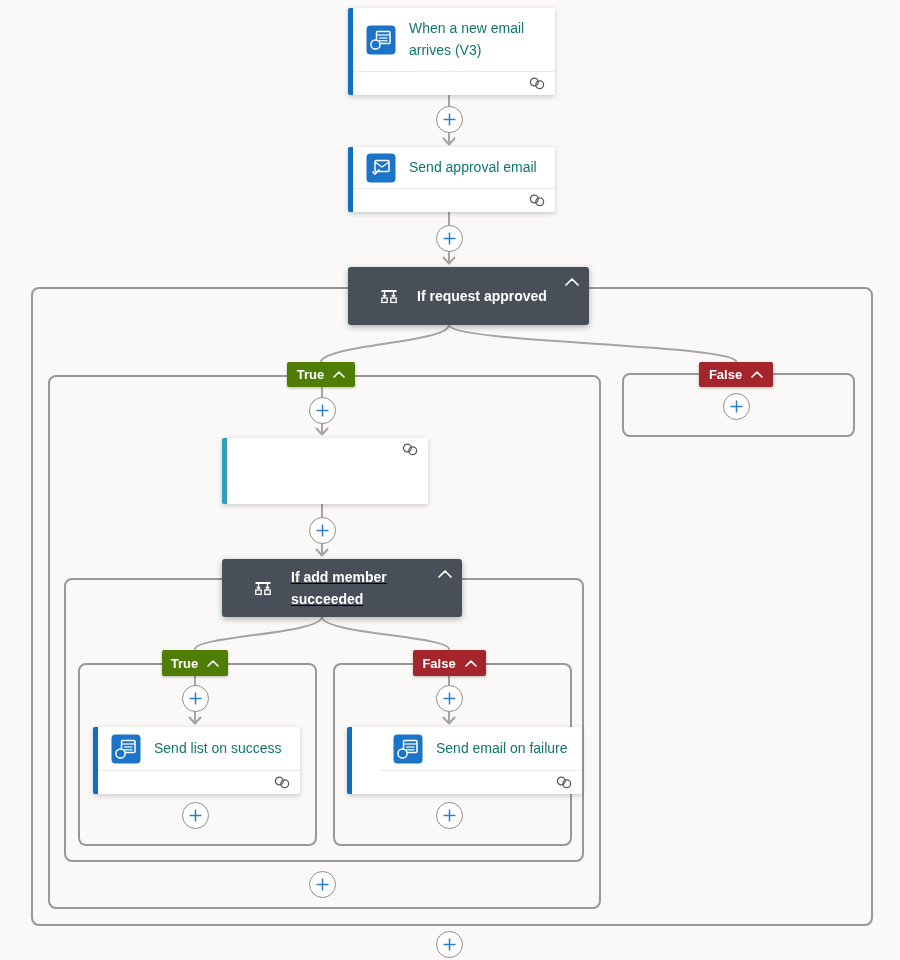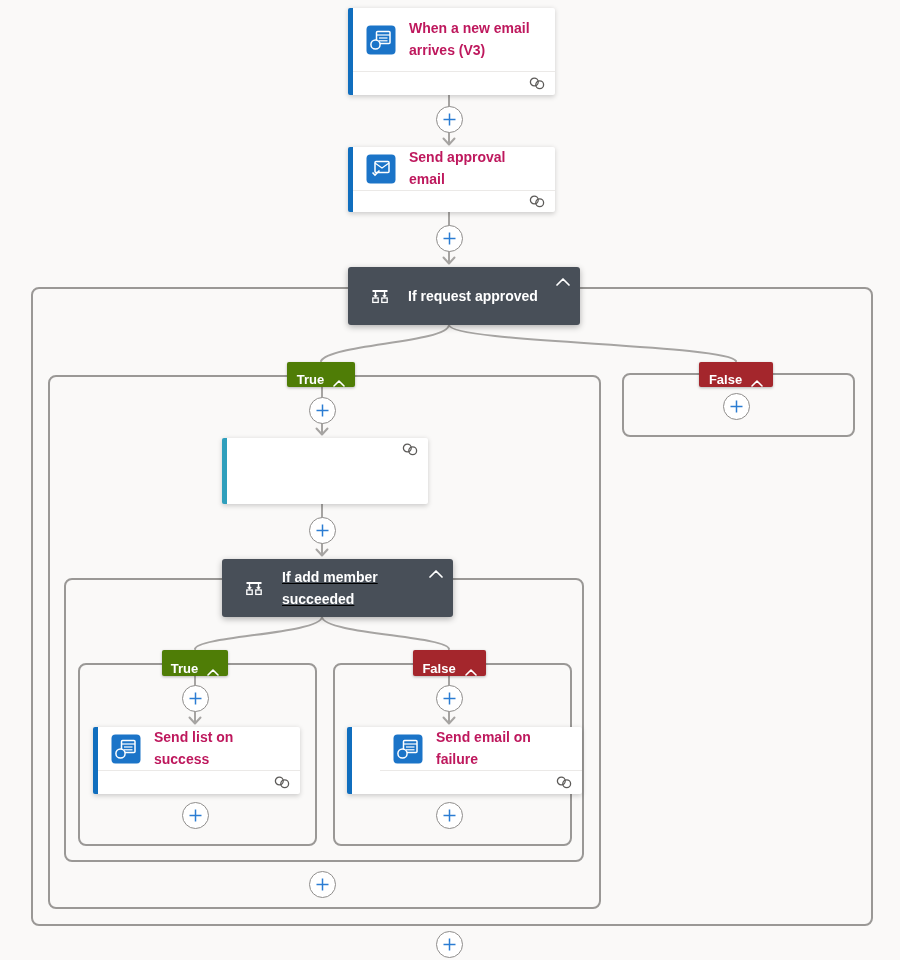--- a/index.html
+++ b/index.html
@@ -41,59 +41,59 @@
     flex: 1;
     display: flex;
     align-items: center;
     gap: 13px;
     padding: 0 12px 0 13px;
     border-bottom: 1px solid #ebe9e7;
   }
   .app-icon { width: 30px; height: 30px; flex: 0 0 auto; display:block; }
   .card-title {
     font-size: 14px;
-    font-weight: 700;
-    color: #be185d;
+    font-weight: 400;
+    color: #0f766e;
     line-height: 1.55;
   }
   .card-footer {
     height: 23px;
     display: flex;
     align-items: center;
     justify-content: flex-end;
     padding-right: 9px;
   }
   .link-icon { display:block; width:18px; height:15px; }
   
   .cond {
     position: absolute;
     background: var(--condition-gray, #484f58);
     border-radius: 3px;
     box-shadow: 0 2px 6px rgba(0,0,0,.3);
     display: flex;
     align-items: center;
-    padding: 0 10px 0 20px;
+    padding: 0 10px 0 29px;
     z-index: 3;
     cursor: pointer;
   }
   .cond-icon { width: 24px; height: 24px; flex:0 0 auto; }
   .cond-title {
     flex: 1;
     margin-left: 16px;
     color: #ffffff;
     font-size: 14px;
     font-weight: 700;
     line-height: 1.6;
   }
   .cond .chev { align-self: flex-start; margin-top: 11px; }
   
   .badge {
     position: absolute;
     display: flex;
-    align-items: flex-end;
+    align-items: center;
     justify-content: center;
     gap: 9px;
     color: #fff;
     font-size: 13px;
     font-weight: 700;
     border-radius: 2px;
     box-shadow: 0 1px 3px rgba(0,0,0,.28);
     z-index: 4;
     cursor: pointer;
   }

